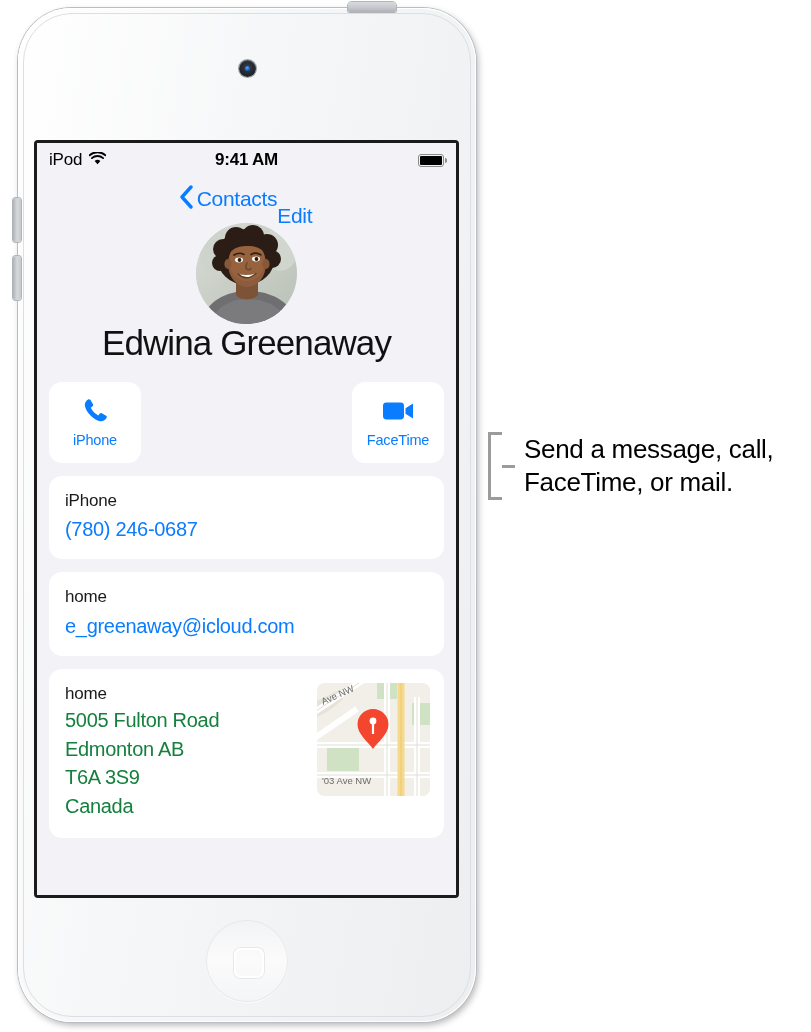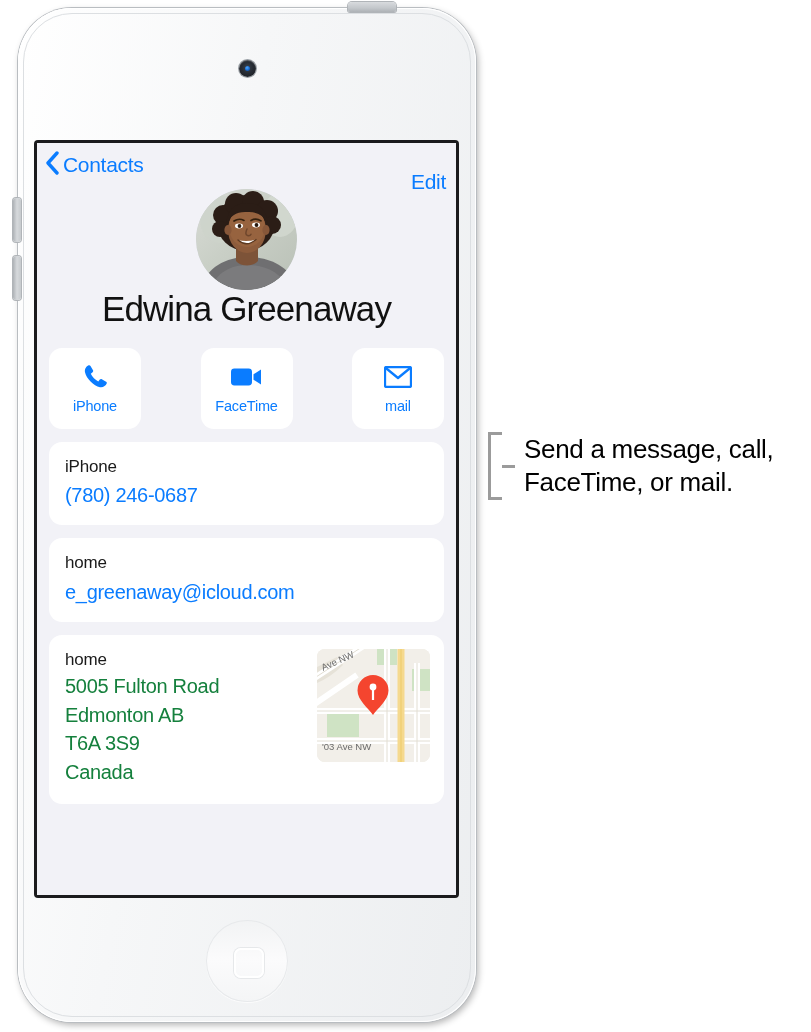--- a/index.html
+++ b/index.html
@@ -186,21 +186,21 @@
     height: 5px;
     border-radius: 0 2px 2px 0;
     background: #8a8a8e;
   }
 
   
   #nav-bar {
     height: 44px;
     display: flex;
     align-items: center;
-    justify-content: space-between;
+    justify-content: center;
     padding: 0 10px 0 8px;
     box-sizing: border-box;
   }
   #back-button {
     display: flex;
     align-items: center;
     gap: 4px;
     color: #0a7cff;
     cursor: pointer;
   }
@@ -356,20 +356,38 @@
 
   <div id="power-button"></div>
   <div class="volume-button" id="volume-up-button"></div>
   <div class="volume-button" id="volume-down-button"></div>
 
   <div id="front-camera"></div>
 
   <div id="screen-bezel">
     <div id="screen">
 
+      <div id="status-bar">
+        <div id="status-left">
+          <span id="carrier-label">iPod</span>
+          <span>
+            <svg width="17" height="13" viewBox="0 0 17 13">
+              <path d="M8.5 12.2 L5.6 8.9 a4.6 4.6 0 0 1 5.8 0 Z" fill="#000"></path>
+              <path d="M2.9 6.1 a8.4 8.4 0 0 1 11.2 0" stroke="#000" stroke-width="1.9" fill="none" stroke-linecap="round"></path>
+              <path d="M0.6 3.2 a12 12 0 0 1 15.8 0" stroke="#000" stroke-width="1.9" fill="none" stroke-linecap="round"></path>
+            </svg>
+          </span>
+        </div>
+        <div id="status-time">9:41 AM</div>
+        <div id="status-right">
+          <div id="battery-icon">
+            <div id="battery-level"></div>
+          </div>
+        </div>
+      </div>
 
       <div id="nav-bar">
         <div id="back-button">
           <span id="back-chevron-icon">
             <svg width="14" height="24" viewBox="0 0 14 24">
               <path d="M12 2 L3 12 L12 22" stroke="#0a7cff" stroke-width="3.4" fill="none" stroke-linecap="round" stroke-linejoin="round"></path>
             </svg>
           </span>
           <span id="back-button-label">Contacts</span>
         </div>
@@ -448,29 +466,20 @@
           <div class="action-button">
             <span class="action-icon">
               <svg width="31" height="20" viewBox="0 0 31 20">
                 <rect x="0" y="1.5" width="21" height="17" rx="3.4" fill="#0a7cff"></rect>
                 <path d="M22.5 7.2 L30 2.6 v14.8 L22.5 12.8 Z" fill="#0a7cff"></path>
               </svg>
             </span>
             <span class="action-label">FaceTime</span>
           </div>
 
-          <div class="action-button">
-            <span class="action-icon">
-              <svg width="28" height="22" viewBox="0 0 28 22">
-                <rect x="1" y="1" width="26" height="20" rx="1.6" fill="none" stroke="#0a7cff" stroke-width="2.3"></rect>
-                <path d="M1.8 2 L14 12 L26.2 2" fill="none" stroke="#0a7cff" stroke-width="2.3" stroke-linejoin="round"></path>
-              </svg>
-            </span>
-            <span class="action-label">mail</span>
-          </div>
 
         </div>
 
         <div class="info-card">
           <div class="info-label">iPhone</div>
           <div class="info-value">(780) 246-0687</div>
         </div>
 
         <div class="info-card">
           <div class="info-label">home</div>

